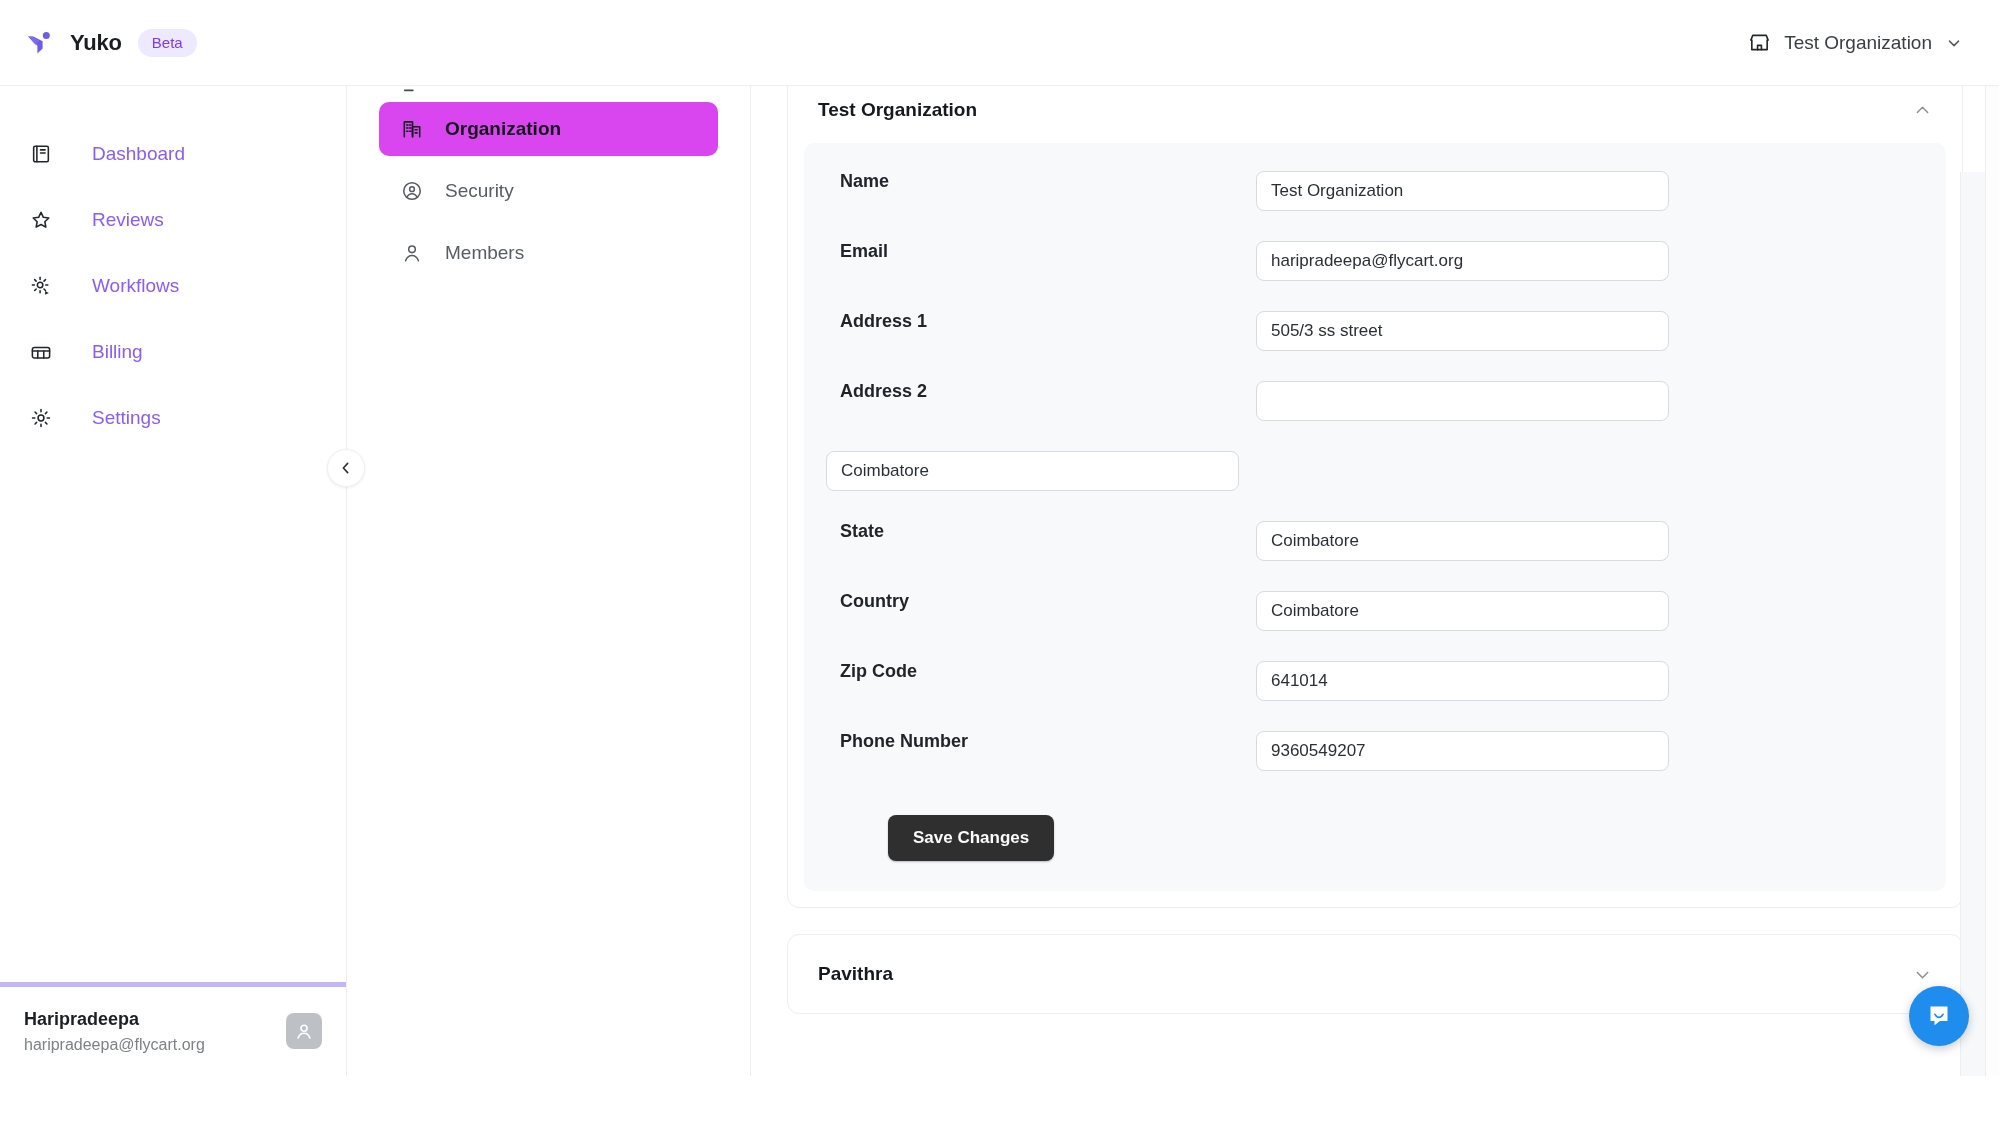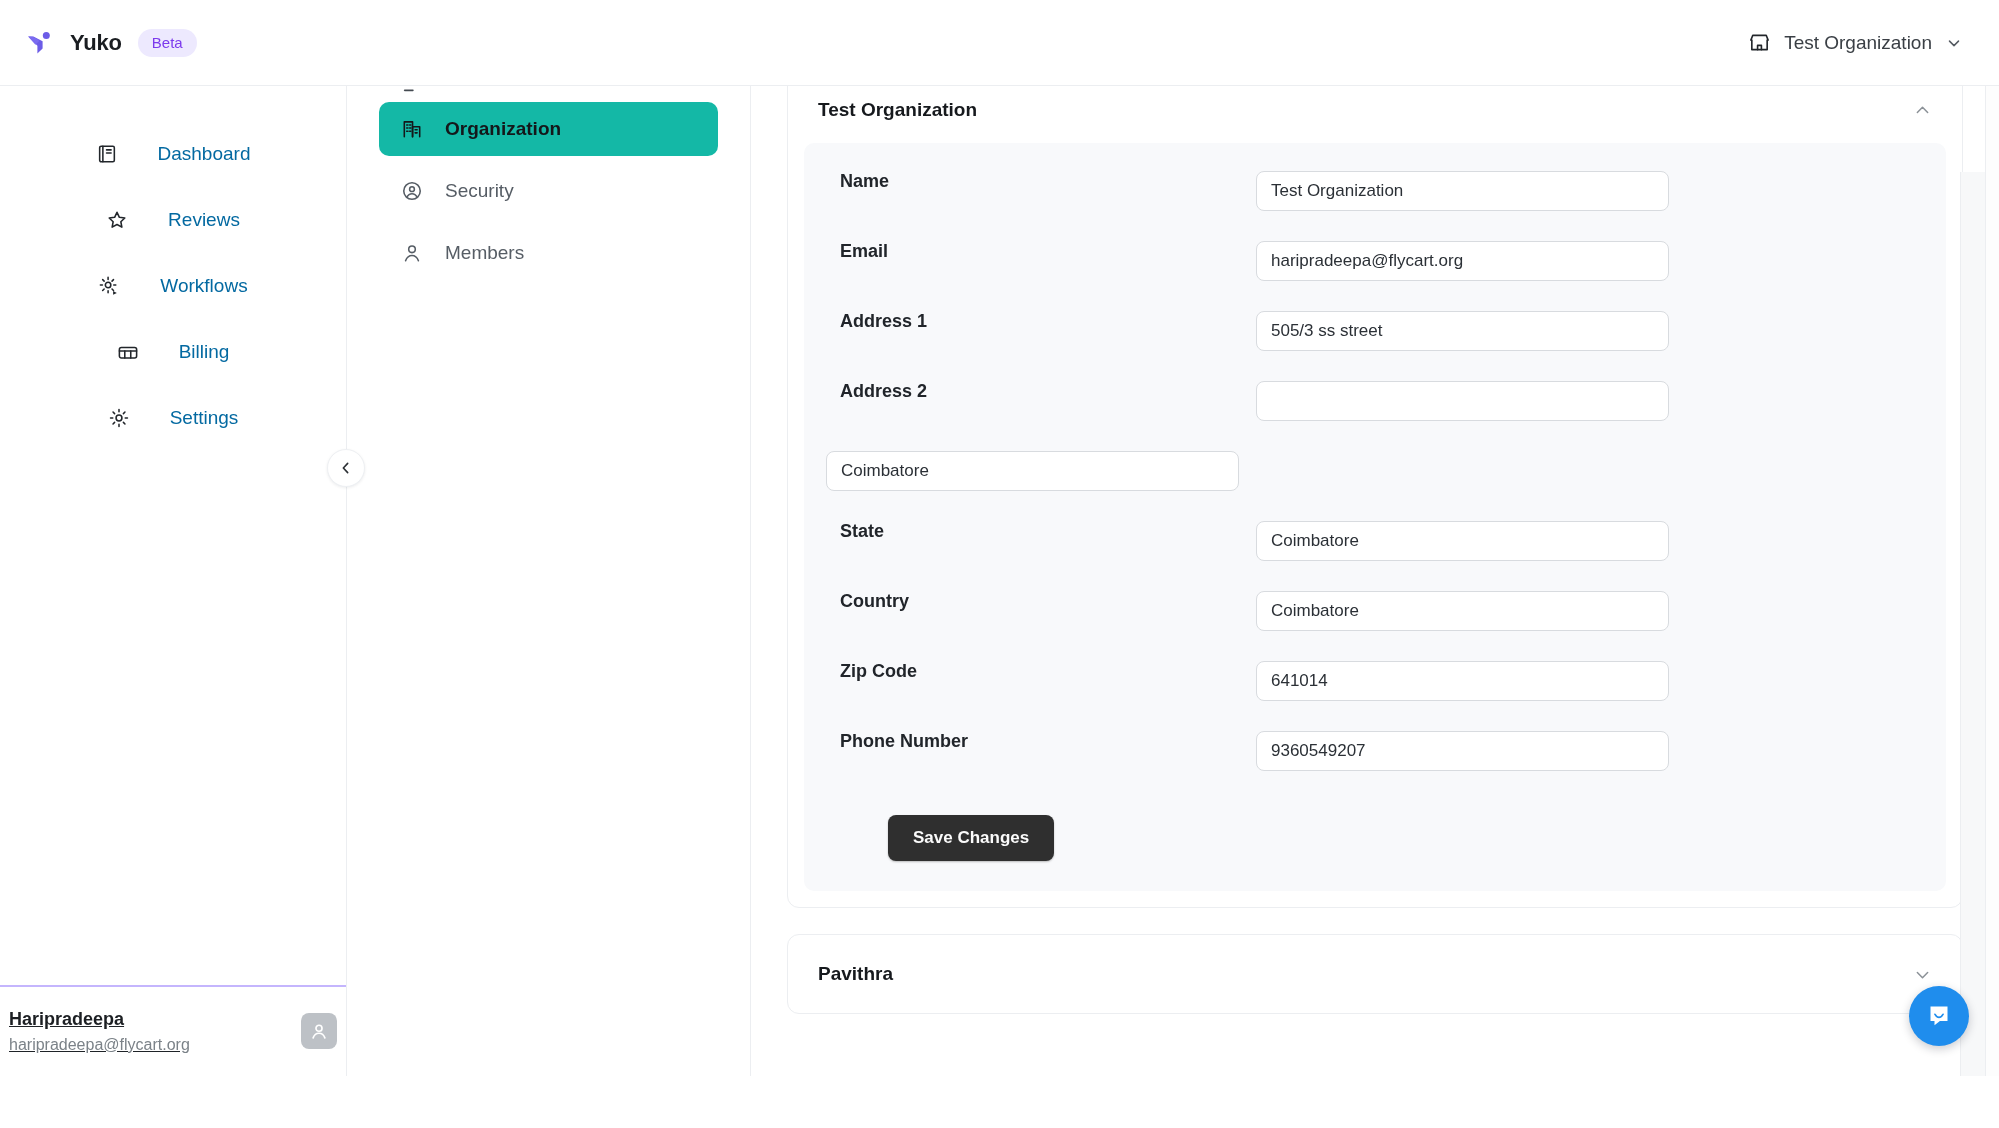--- a/index.html
+++ b/index.html
@@ -79,36 +79,34 @@
     position: relative;
   }
   .nav-list { padding: 42px 0 0 0; }
   .nav-item {
     display: flex;
     align-items: center;
     gap: 40px;
     height: 52px;
     padding: 0 30px;
     cursor: pointer;
-    color: #0369a1;
+    color: #8b5cf6;
     font-size: 19px;
-    justify-content: center;
   }
   .nav-item + .nav-item { margin-top: 14px; }
   .nav-ico { width: 22px; height: 22px; flex: 0 0 22px; color: #22262b; }
 
   .sidebar-footer {
     margin-top: auto;
-    border-top: 2px solid #c4b5fd;
-    padding: 20px 9px;
+    border-top: 5px solid #c4b5fd;
+    padding: 20px 24px;
     display: flex;
     align-items: center;
     justify-content: space-between;
     gap: 12px;
-    text-decoration: underline;
   }
   .user-name { font-size: 18px; font-weight: bold; color: #1c1f23; line-height: 1.35; }
   .user-mail { font-size: 16px; color: #7b8288; line-height: 1.45; margin-top: 2px; }
   .avatar {
     width: 36px; height: 36px;
     border-radius: 8px;
     background: #bdc1c6;
     display: flex; align-items: center; justify-content: center;
     flex: 0 0 36px;
   }
@@ -145,21 +143,21 @@
     gap: 22px;
     height: 54px;
     padding: 0 22px;
     border-radius: 10px;
     cursor: pointer;
     color: #565d65;
     font-size: 19px;
     margin-bottom: 8px;
   }
   .sub-item.active {
-    background: #14b8a6;
+    background: #d946ef;
     color: #14171a;
     font-weight: bold;
   }
   .sub-ico { width: 22px; height: 22px; flex: 0 0 22px; }
   .sub-item.clipped { height: 30px; overflow: hidden; align-items: flex-end; opacity: .95; }
 
   
   .main {
     flex: 1;
     min-width: 0;

